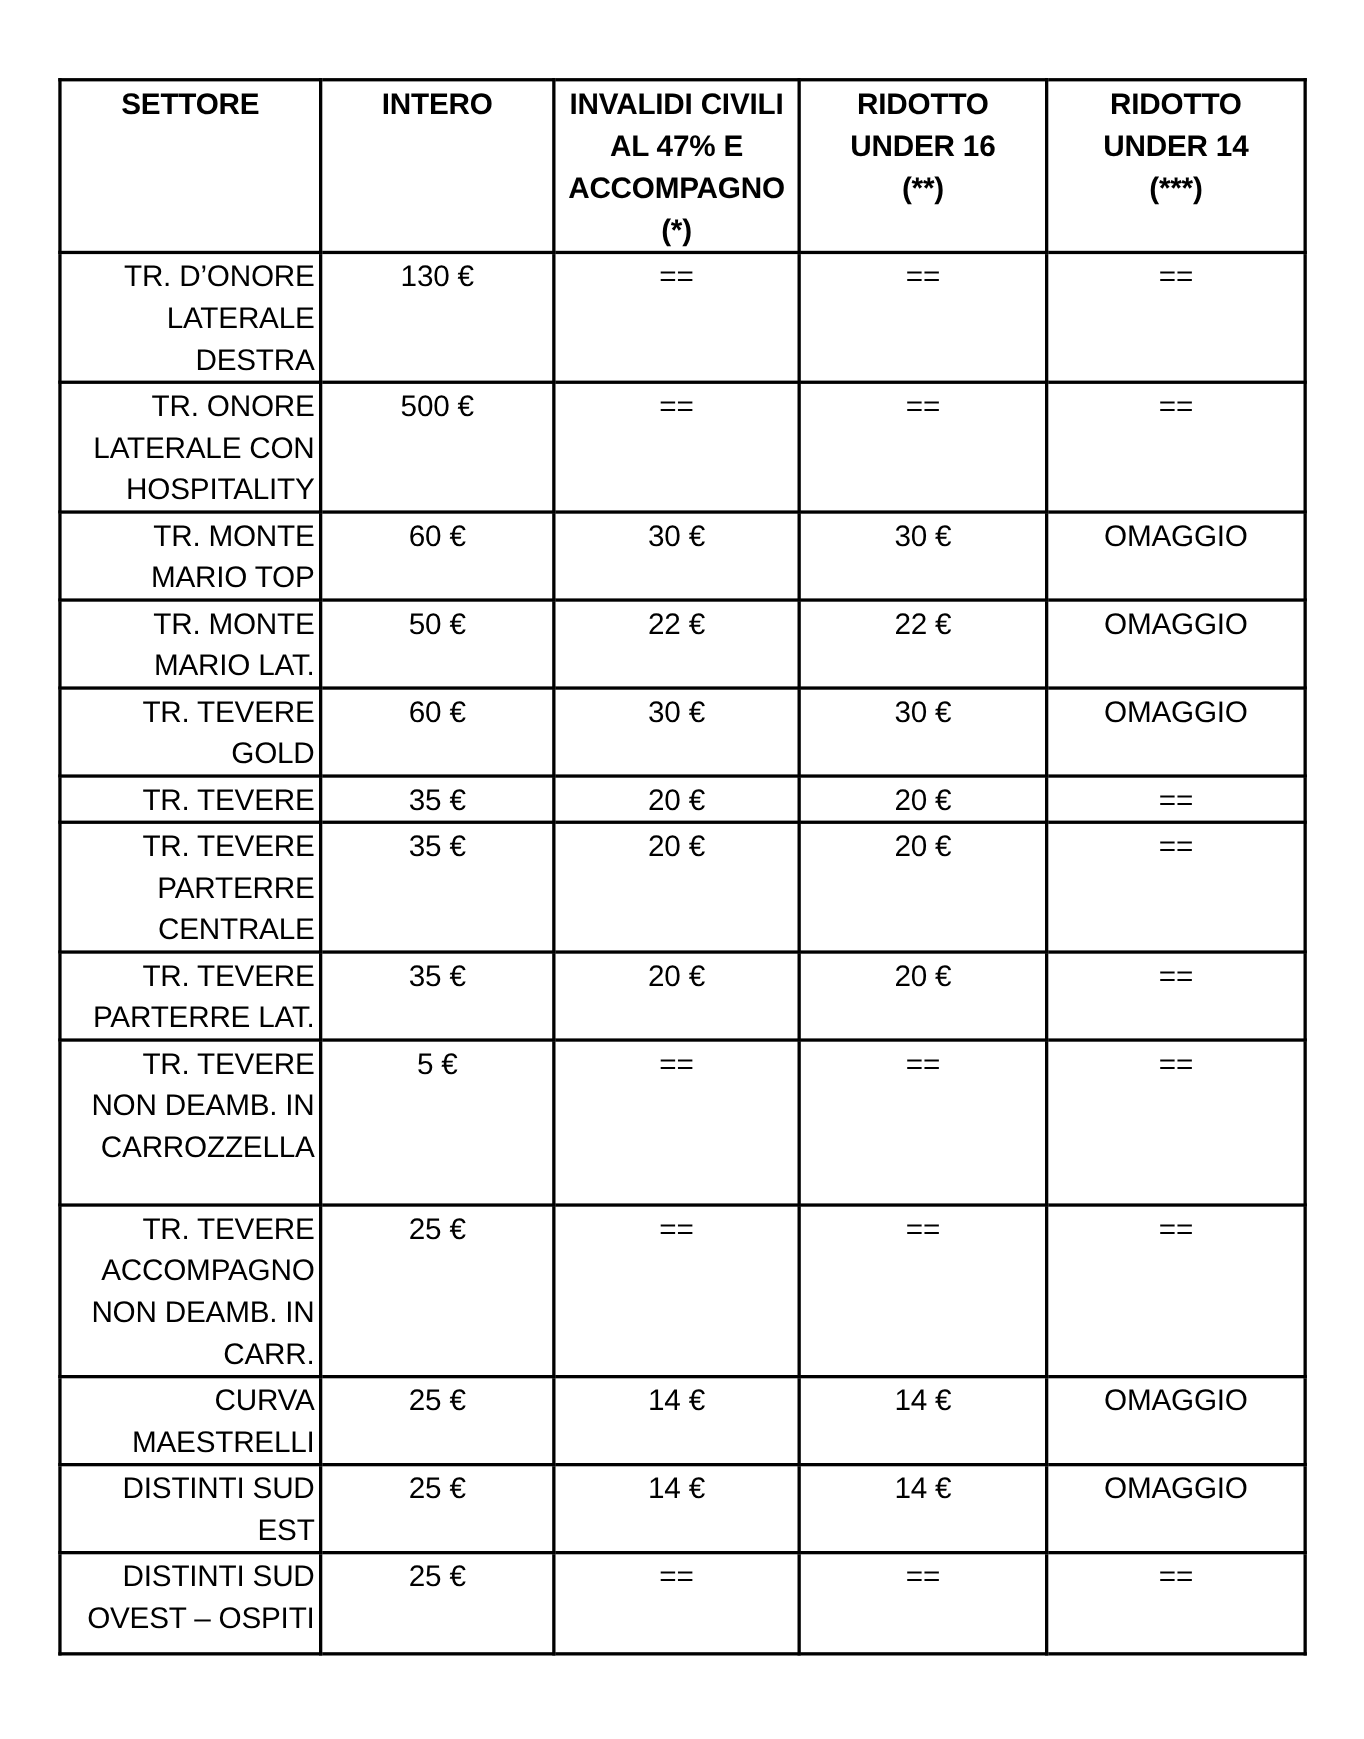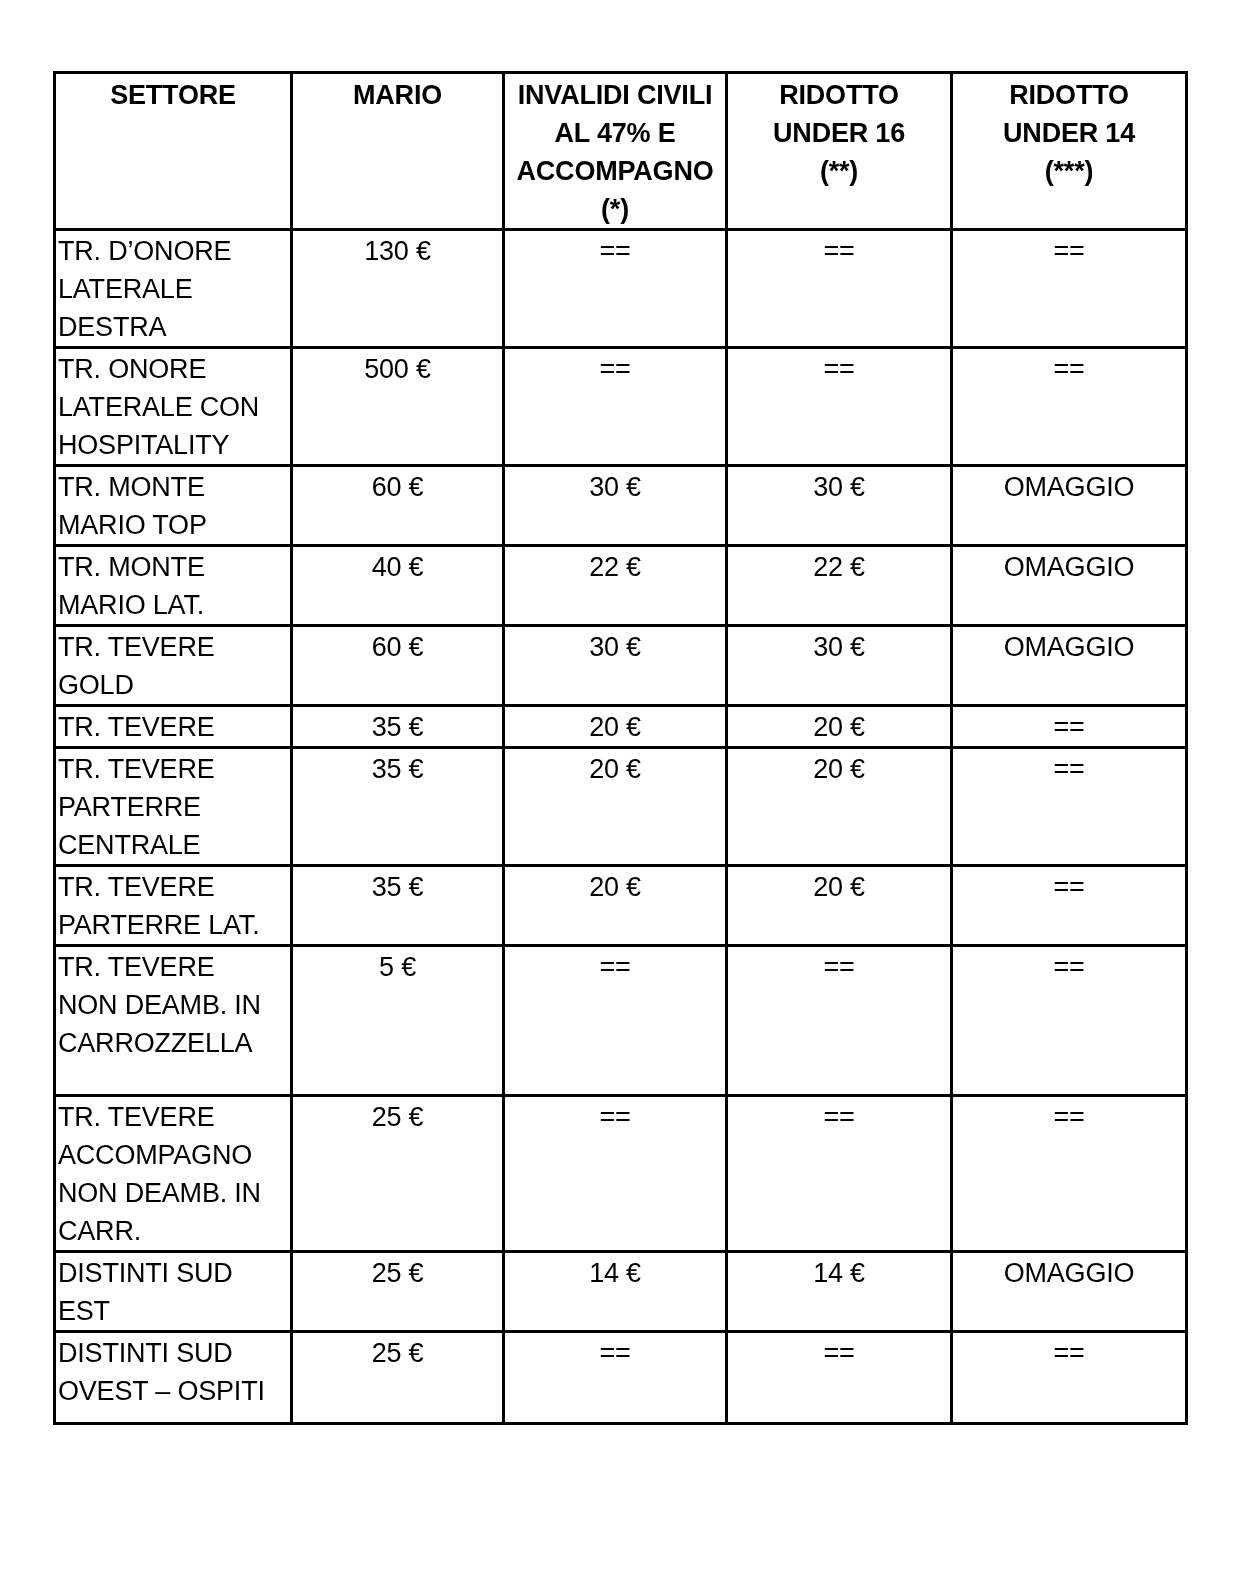--- a/index.html
+++ b/index.html
@@ -43,40 +43,40 @@
     font-weight: bold;
     text-align: center;
     padding: 2px 2px 0 2px;
   }
   table.price-table td {
     font-weight: normal;
     text-align: center;
     padding: 1px 2px 0 2px;
   }
   table.price-table td.col-settore {
-    text-align: left;
+    text-align: right;
     padding-right: 4px;
   }
 </style>
 </head>
 <body>
 
 <div class="page">
   <table class="price-table">
     <colgroup>
       <col style="width:237px">
       <col style="width:212px">
       <col style="width:223px">
       <col style="width:225px">
       <col style="width:235px">
     </colgroup>
     <thead>
       <tr id="header-row" style="height: 152px;">
           <th>SETTORE</th>
-          <th>MARIO</th>
+          <th>INTERO</th>
           <th>INVALIDI CIVILI
 AL 47% E
 ACCOMPAGNO
 (*)</th>
           <th>RIDOTTO
 UNDER 16
 (**)</th>
           <th>RIDOTTO
 UNDER 14
 (***)</th>
@@ -105,21 +105,21 @@
           <td class="col-settore">TR. MONTE
 MARIO TOP</td>
           <td class="col-intero">60 €</td>
           <td class="col-invalidi">30 €</td>
           <td class="col-under16">30 €</td>
           <td class="col-under14">OMAGGIO</td>
         </tr>
         <tr style="height: 76px;">
           <td class="col-settore">TR. MONTE
 MARIO LAT.</td>
-          <td class="col-intero">40 €</td>
+          <td class="col-intero">50 €</td>
           <td class="col-invalidi">22 €</td>
           <td class="col-under16">22 €</td>
           <td class="col-under14">OMAGGIO</td>
         </tr>
         <tr style="height: 76px;">
           <td class="col-settore">TR. TEVERE
 GOLD</td>
           <td class="col-intero">60 €</td>
           <td class="col-invalidi">30 €</td>
           <td class="col-under16">30 €</td>
@@ -162,20 +162,28 @@
           <td class="col-settore">TR. TEVERE
 ACCOMPAGNO
 NON DEAMB. IN
 CARR.</td>
           <td class="col-intero">25 €</td>
           <td class="col-invalidi">==</td>
           <td class="col-under16">==</td>
           <td class="col-under14">==</td>
         </tr>
         <tr style="height: 76px;">
+          <td class="col-settore">CURVA
+MAESTRELLI</td>
+          <td class="col-intero">25 €</td>
+          <td class="col-invalidi">14 €</td>
+          <td class="col-under16">14 €</td>
+          <td class="col-under14">OMAGGIO</td>
+        </tr>
+        <tr style="height: 76px;">
           <td class="col-settore">DISTINTI SUD
 EST</td>
           <td class="col-intero">25 €</td>
           <td class="col-invalidi">14 €</td>
           <td class="col-under16">14 €</td>
           <td class="col-under14">OMAGGIO</td>
         </tr>
         <tr style="height: 92px;">
           <td class="col-settore">DISTINTI SUD
 OVEST – OSPITI</td>

